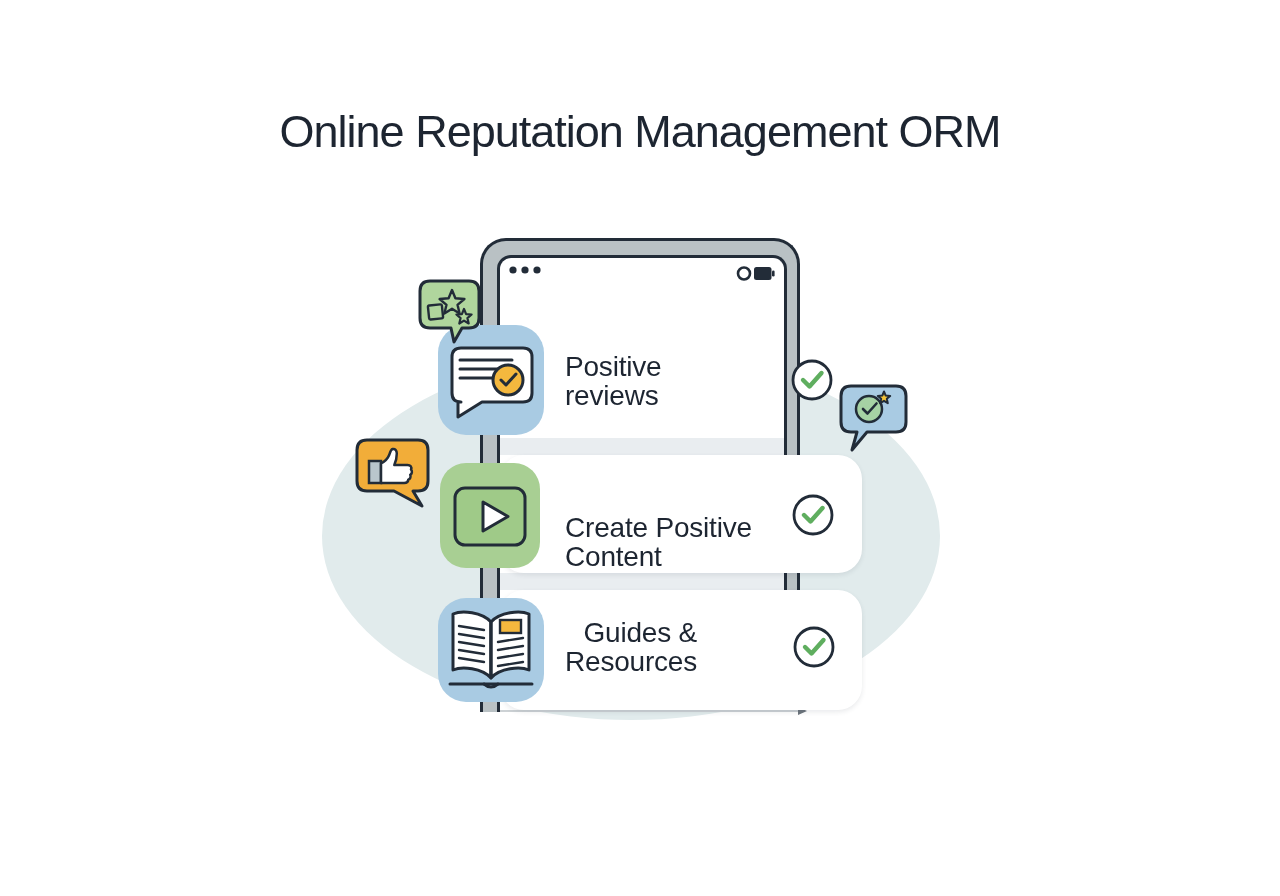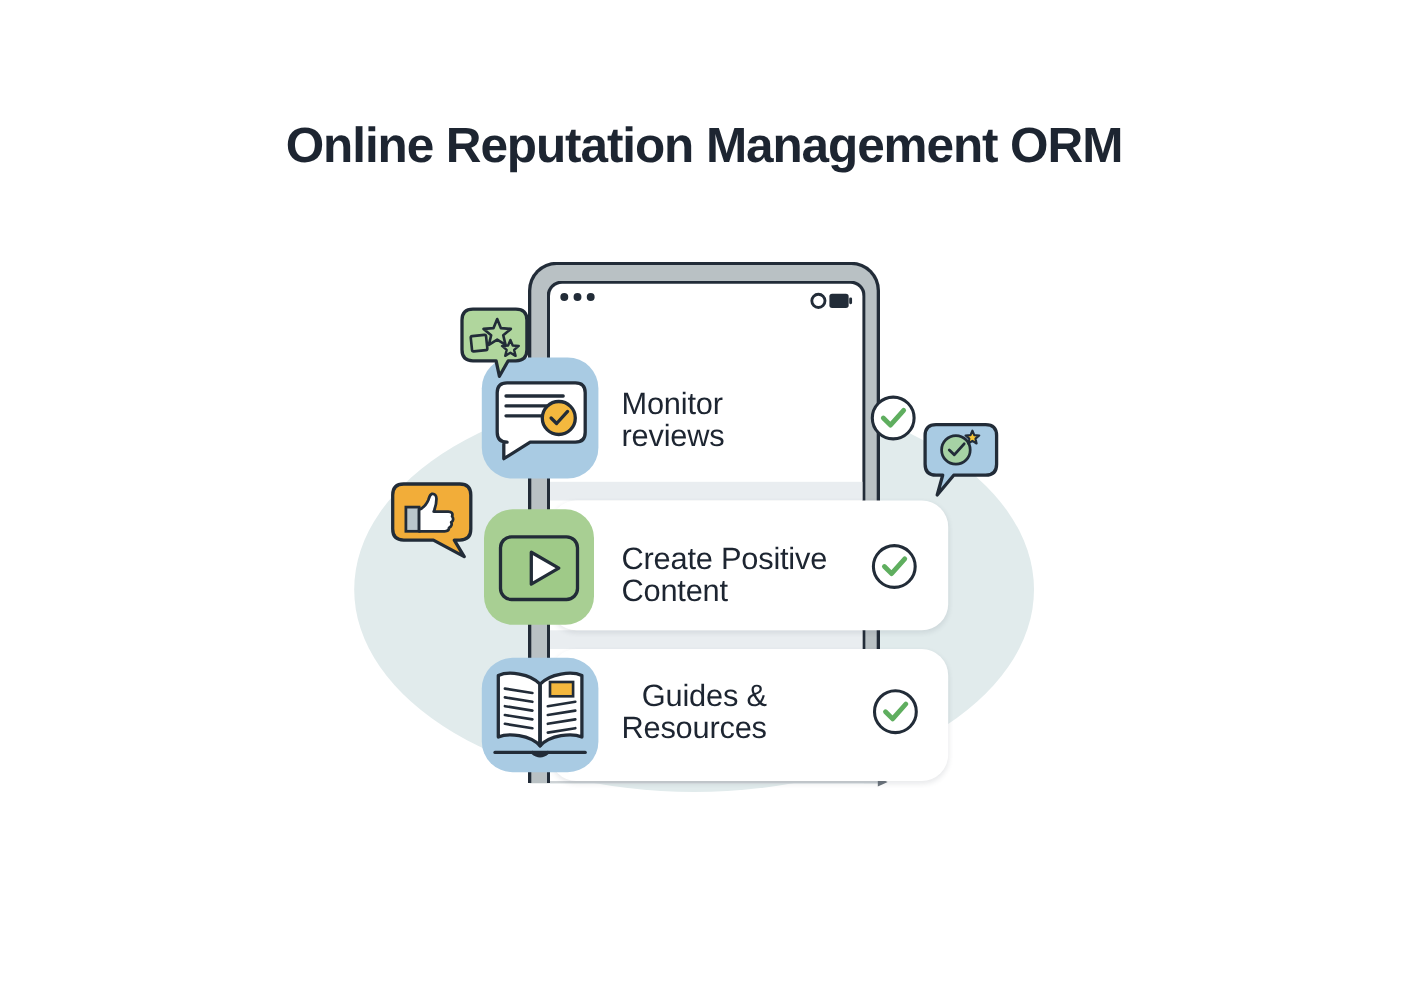--- a/index.html
+++ b/index.html
@@ -23,21 +23,21 @@
     position:relative;width:1280px;height:896px;background:#ffffff;overflow:hidden;
     font-family:"Liberation Sans", sans-serif;color:var(--text-dark);
   }
   .abs{position:absolute;}
   .blob{
     left:322px;top:352px;width:618px;height:368px;border-radius:50%;
     background:var(--blob-teal);
   }
   .title{
     top:106px;left:0;width:100%;text-align:center;
-    font-size:45px;font-weight:700;letter-spacing:-1px;color:var(--text-dark);
+    font-size:45px;font-weight:400;letter-spacing:-1px;color:var(--text-dark);
   }
   .phone-frame{
     left:480px;top:238px;width:320px;height:474px;
     background:var(--frame-gray);border:3px solid var(--outline-dark);border-bottom:none;
     border-radius:26px 26px 0 0;
   }
   .phone-screen{
     left:497px;top:255px;width:290px;height:457px;
     background:#ffffff;border:3px solid var(--outline-dark);border-bottom:none;
     border-radius:14px 14px 0 0;
@@ -52,21 +52,21 @@
   .card-3{top:590px;height:120px;}
   .icon-sq{border-radius:28px;}
   .icon-1{left:438px;top:325px;width:106px;height:110px;background:var(--accent-blue);}
   .icon-2{left:440px;top:463px;width:100px;height:105px;background:var(--accent-green);border-radius:26px;}
   .icon-3{left:438px;top:598px;width:106px;height:104px;background:var(--accent-blue);}
   .icon-sq svg{position:absolute;left:0;top:0;width:100%;height:100%;}
   .row-label{
     left:565px;font-size:28px;line-height:29px;font-weight:400;
     white-space:pre-line;color:var(--text-dark);letter-spacing:-0.2px;
   }
-  .label-1{top:352px;} .label-2{top:493px;} .label-3{top:618px;text-align:right;}
+  .label-1{top:352px;} .label-2{top:513px;} .label-3{top:618px;text-align:right;}
   .check-1{left:790px;top:358px;} .check-2{left:791px;top:493px;} .check-3{left:792px;top:625px;}
   .bubble{pointer-events:none;}
   .bubble-green{left:417px;top:278px;width:66px;height:68px;}
   .bubble-orange{left:352px;top:437px;width:82px;height:72px;}
   .bubble-blue{left:838px;top:383px;width:72px;height:72px;}
   .status-dots{left:506px;top:265px;}
   .status-right{left:735px;top:264px;}
   .baseline{left:500px;top:710px;width:300px;height:2px;background:#cdd2d5;}
   .baseline-arrow{
     left:798px;top:707px;width:0;height:0;
@@ -133,21 +133,21 @@
       <path class="fn ol rj" stroke-width="3" d="M46 86 q7 6 14 0"></path>
       <path class="fw ol rj" stroke-width="3" d="M53 24 C44 14 24 12 15 16 L15 72 C24 68 44 70 53 80 Z"></path>
       <path class="fw ol rj" stroke-width="3" d="M53 24 C62 14 82 12 91 16 L91 72 C82 68 62 70 53 80 Z"></path>
       <path class="fn ol" stroke-width="3" d="M53 24 L53 80"></path>
       <path class="fn ol rj" stroke-width="2.4" d="M21 28 L46 32 M21 36 L46 40 M21 44 L46 48 M21 52 L46 56 M21 60 L46 64"></path>
       <rect x="62" y="22" width="21" height="13" class="ol" fill="var(--badge-orange)" stroke-width="2.4"></rect>
       <path class="fn ol rj" stroke-width="2.4" d="M60 44 L85 40 M60 52 L85 48 M60 60 L85 56 M60 68 L85 64"></path>
     </svg>
   </div>
 
-  <div class="abs row-label label-1">Monitor
+  <div class="abs row-label label-1">Positive
 reviews</div>
   <div class="abs row-label label-2">Create Positive
 Content</div>
   <div class="abs row-label label-3">Guides &amp;
 Resources</div>
 
   <svg class="abs check-1" width="44" height="44" viewBox="0 0 44 44">
     <circle cx="22" cy="22" r="19" class="fw ol" stroke-width="2.8"></circle>
     <path d="M13 22 l6.5 6.5 l12 -13.5" fill="none" stroke="var(--check-green)" stroke-width="4.4" stroke-linecap="round" stroke-linejoin="round"></path>
   </svg>

